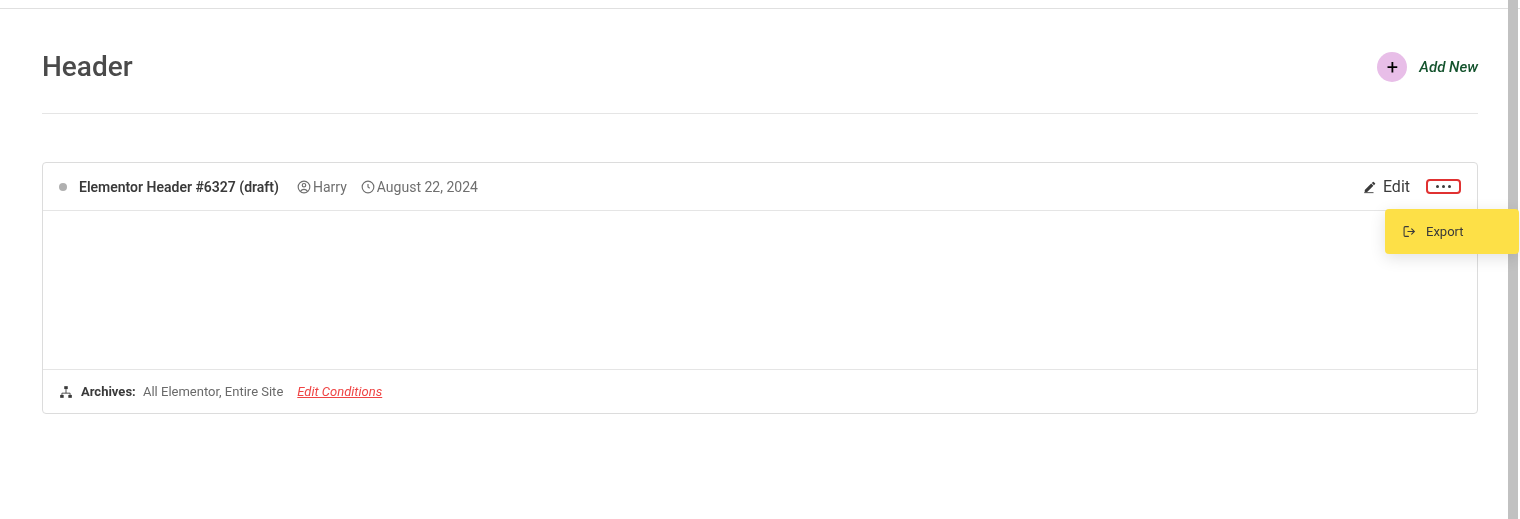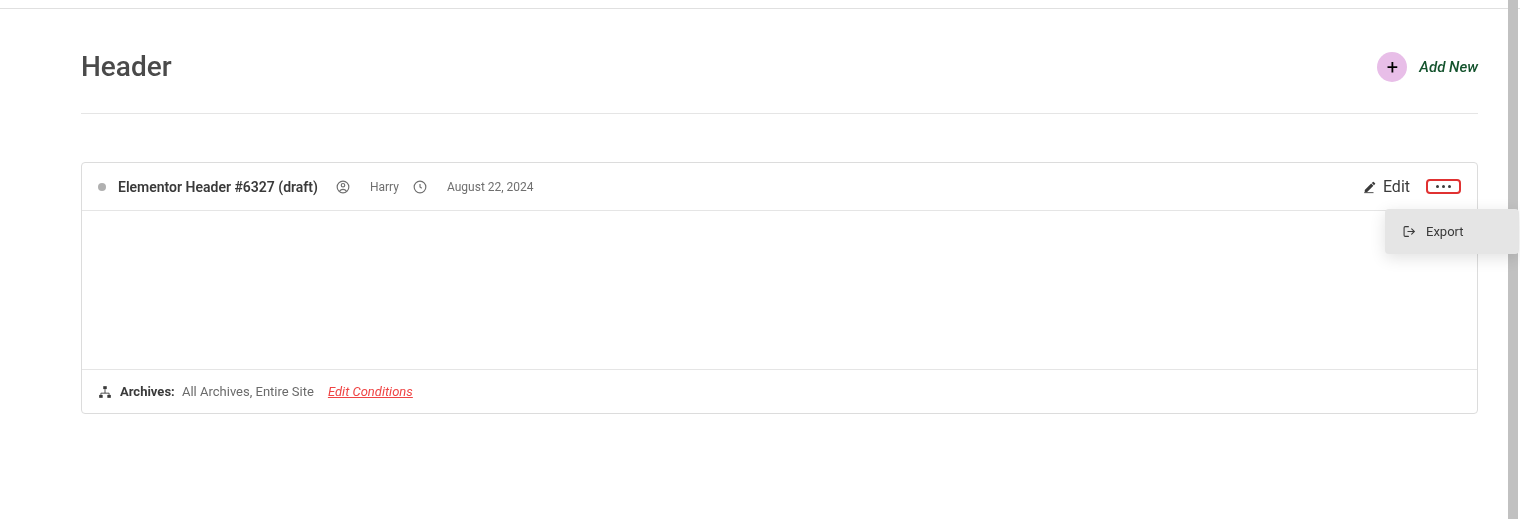--- a/index.html
+++ b/index.html
@@ -21,21 +21,20 @@
       width: 100%;
       height: 1px;
       background: #e0e0e0;
       position: absolute;
       top: 8px;
       left: 0;
     }
     
     .content {
       padding: 50px 42px 0 42px;
-      margin-left: 39px;
     }
     
     .header-row {
       display: flex;
       justify-content: space-between;
       align-items: center;
       padding-bottom: 30px;
       border-bottom: 1px solid #e5e5e5;
     }
     
@@ -97,23 +96,23 @@
     .item-title {
       font-size: 14px;
       font-weight: 600;
       color: #3a3a3a;
       margin-right: 18px;
     }
     
     .meta {
       display: flex;
       align-items: center;
-      gap: 20px;
+      gap: 2px;
       color: #6f6f6f;
-      font-size: 12px;
+      font-size: 14px;
       margin-right: 14px;
     }
     
     .meta svg {
       width: 14px;
       height: 14px;
       fill: none;
       stroke: #6f6f6f;
     }
     
@@ -190,21 +189,21 @@
       text-decoration: underline;
       color: #ef4444;
       cursor: pointer;
     }
     
     .dropdown {
       position: absolute;
       top: 46px;
       right: -42px;
       width: 134px;
-      background: #e5e5e5;
+      background: #fde047;
       box-shadow: 0 4px 16px rgba(0,0,0,0.12);
       border-radius: 4px;
       padding: 8px 0;
       z-index: 10;
     }
     
     .dropdown-item {
       display: flex;
       align-items: center;
       gap: 10px;
@@ -304,21 +303,21 @@
     <div class="card-footer">
       <div class="instances-label">
         <svg viewBox="0 0 24 24" width="14" height="14">
           <rect x="9" y="2" width="6" height="5" fill="#3a3a3a"></rect>
           <rect x="2" y="17" width="6" height="5" fill="#3a3a3a"></rect>
           <rect x="16" y="17" width="6" height="5" fill="#3a3a3a"></rect>
           <path d="M12 7v5M5 17v-3h14v3M12 12v2" stroke="#3a3a3a" stroke-width="1.5" fill="none"></path>
         </svg>
         <span>
           <span>Archives:</span>
-          <span class="instances-value">All Archives, Entire Site</span>
+          <span class="instances-value">All Elementor, Entire Site</span>
         </span>
       </div>
       <span class="edit-conditions">Edit Conditions</span>
     </div>
 
     <div class="dropdown">
       <div class="dropdown-item">
         <svg viewBox="0 0 24 24">
           <path d="M10 3h-6a2 2 0 0 0-2 2v14a2 2 0 0 0 2 2h6M16 17l5-5-5-5M21 12H9" stroke="#3a3a3a" stroke-width="2" fill="none" stroke-linecap="round"></path>
         </svg>

